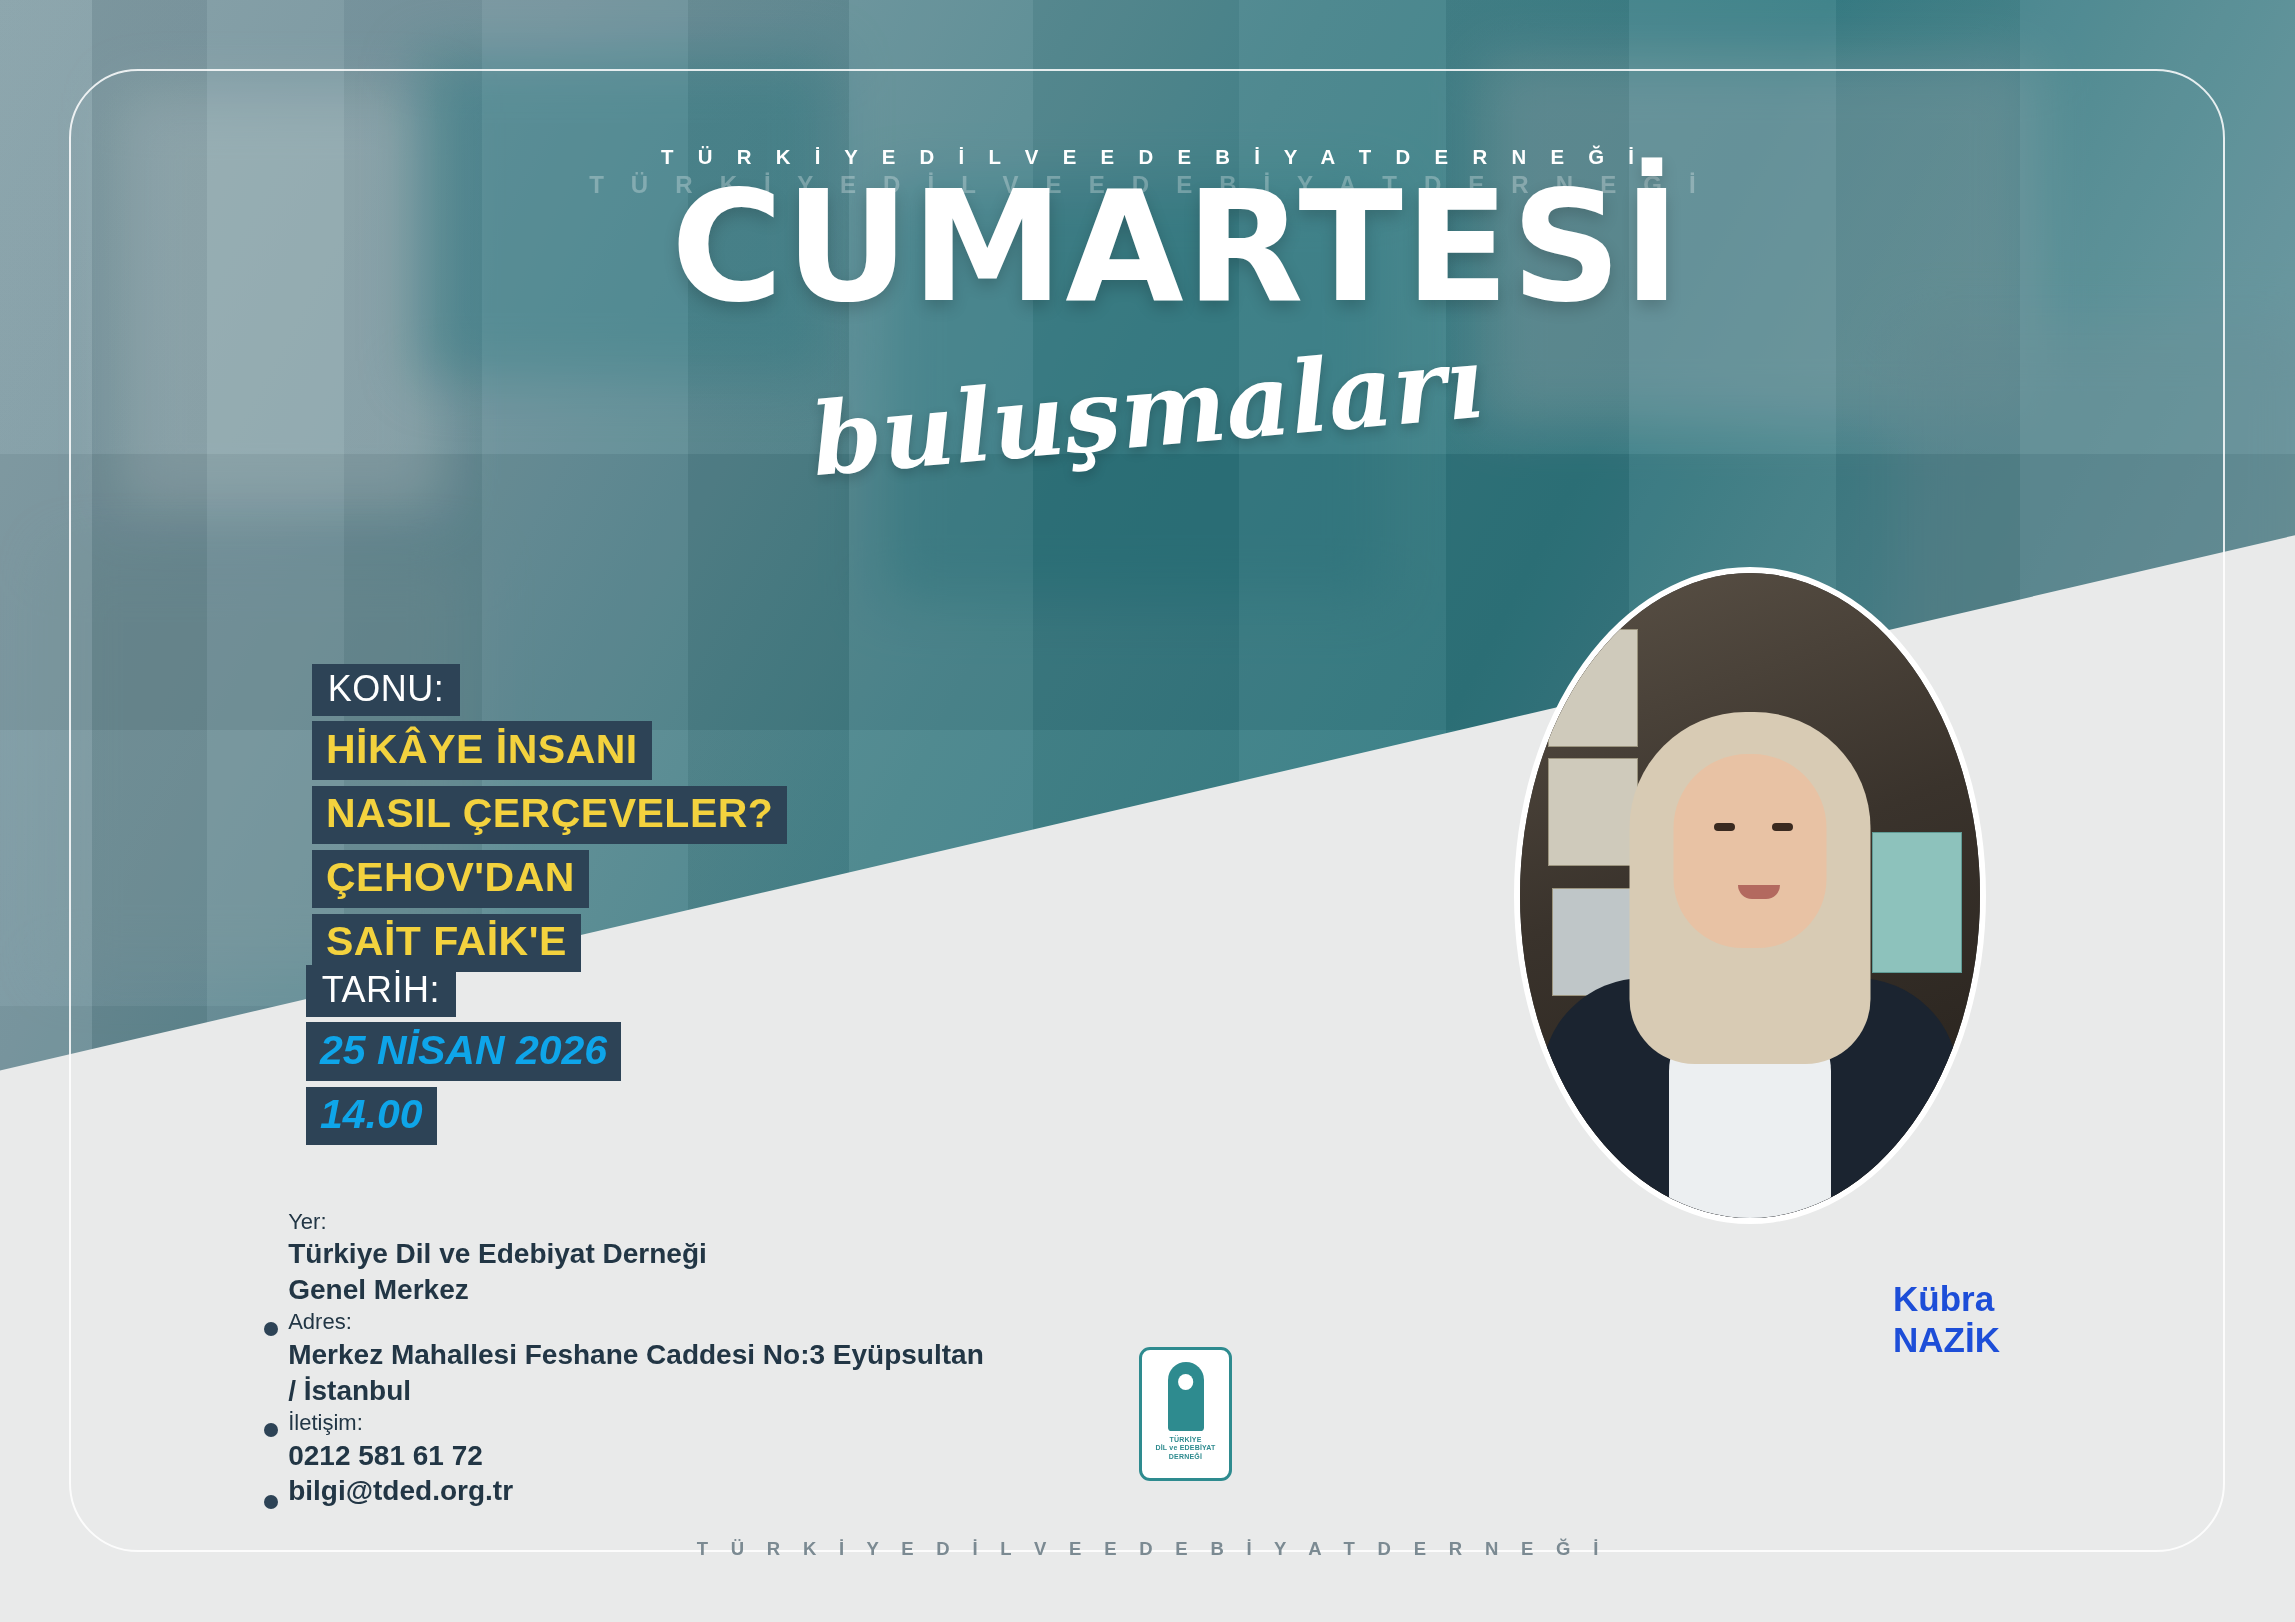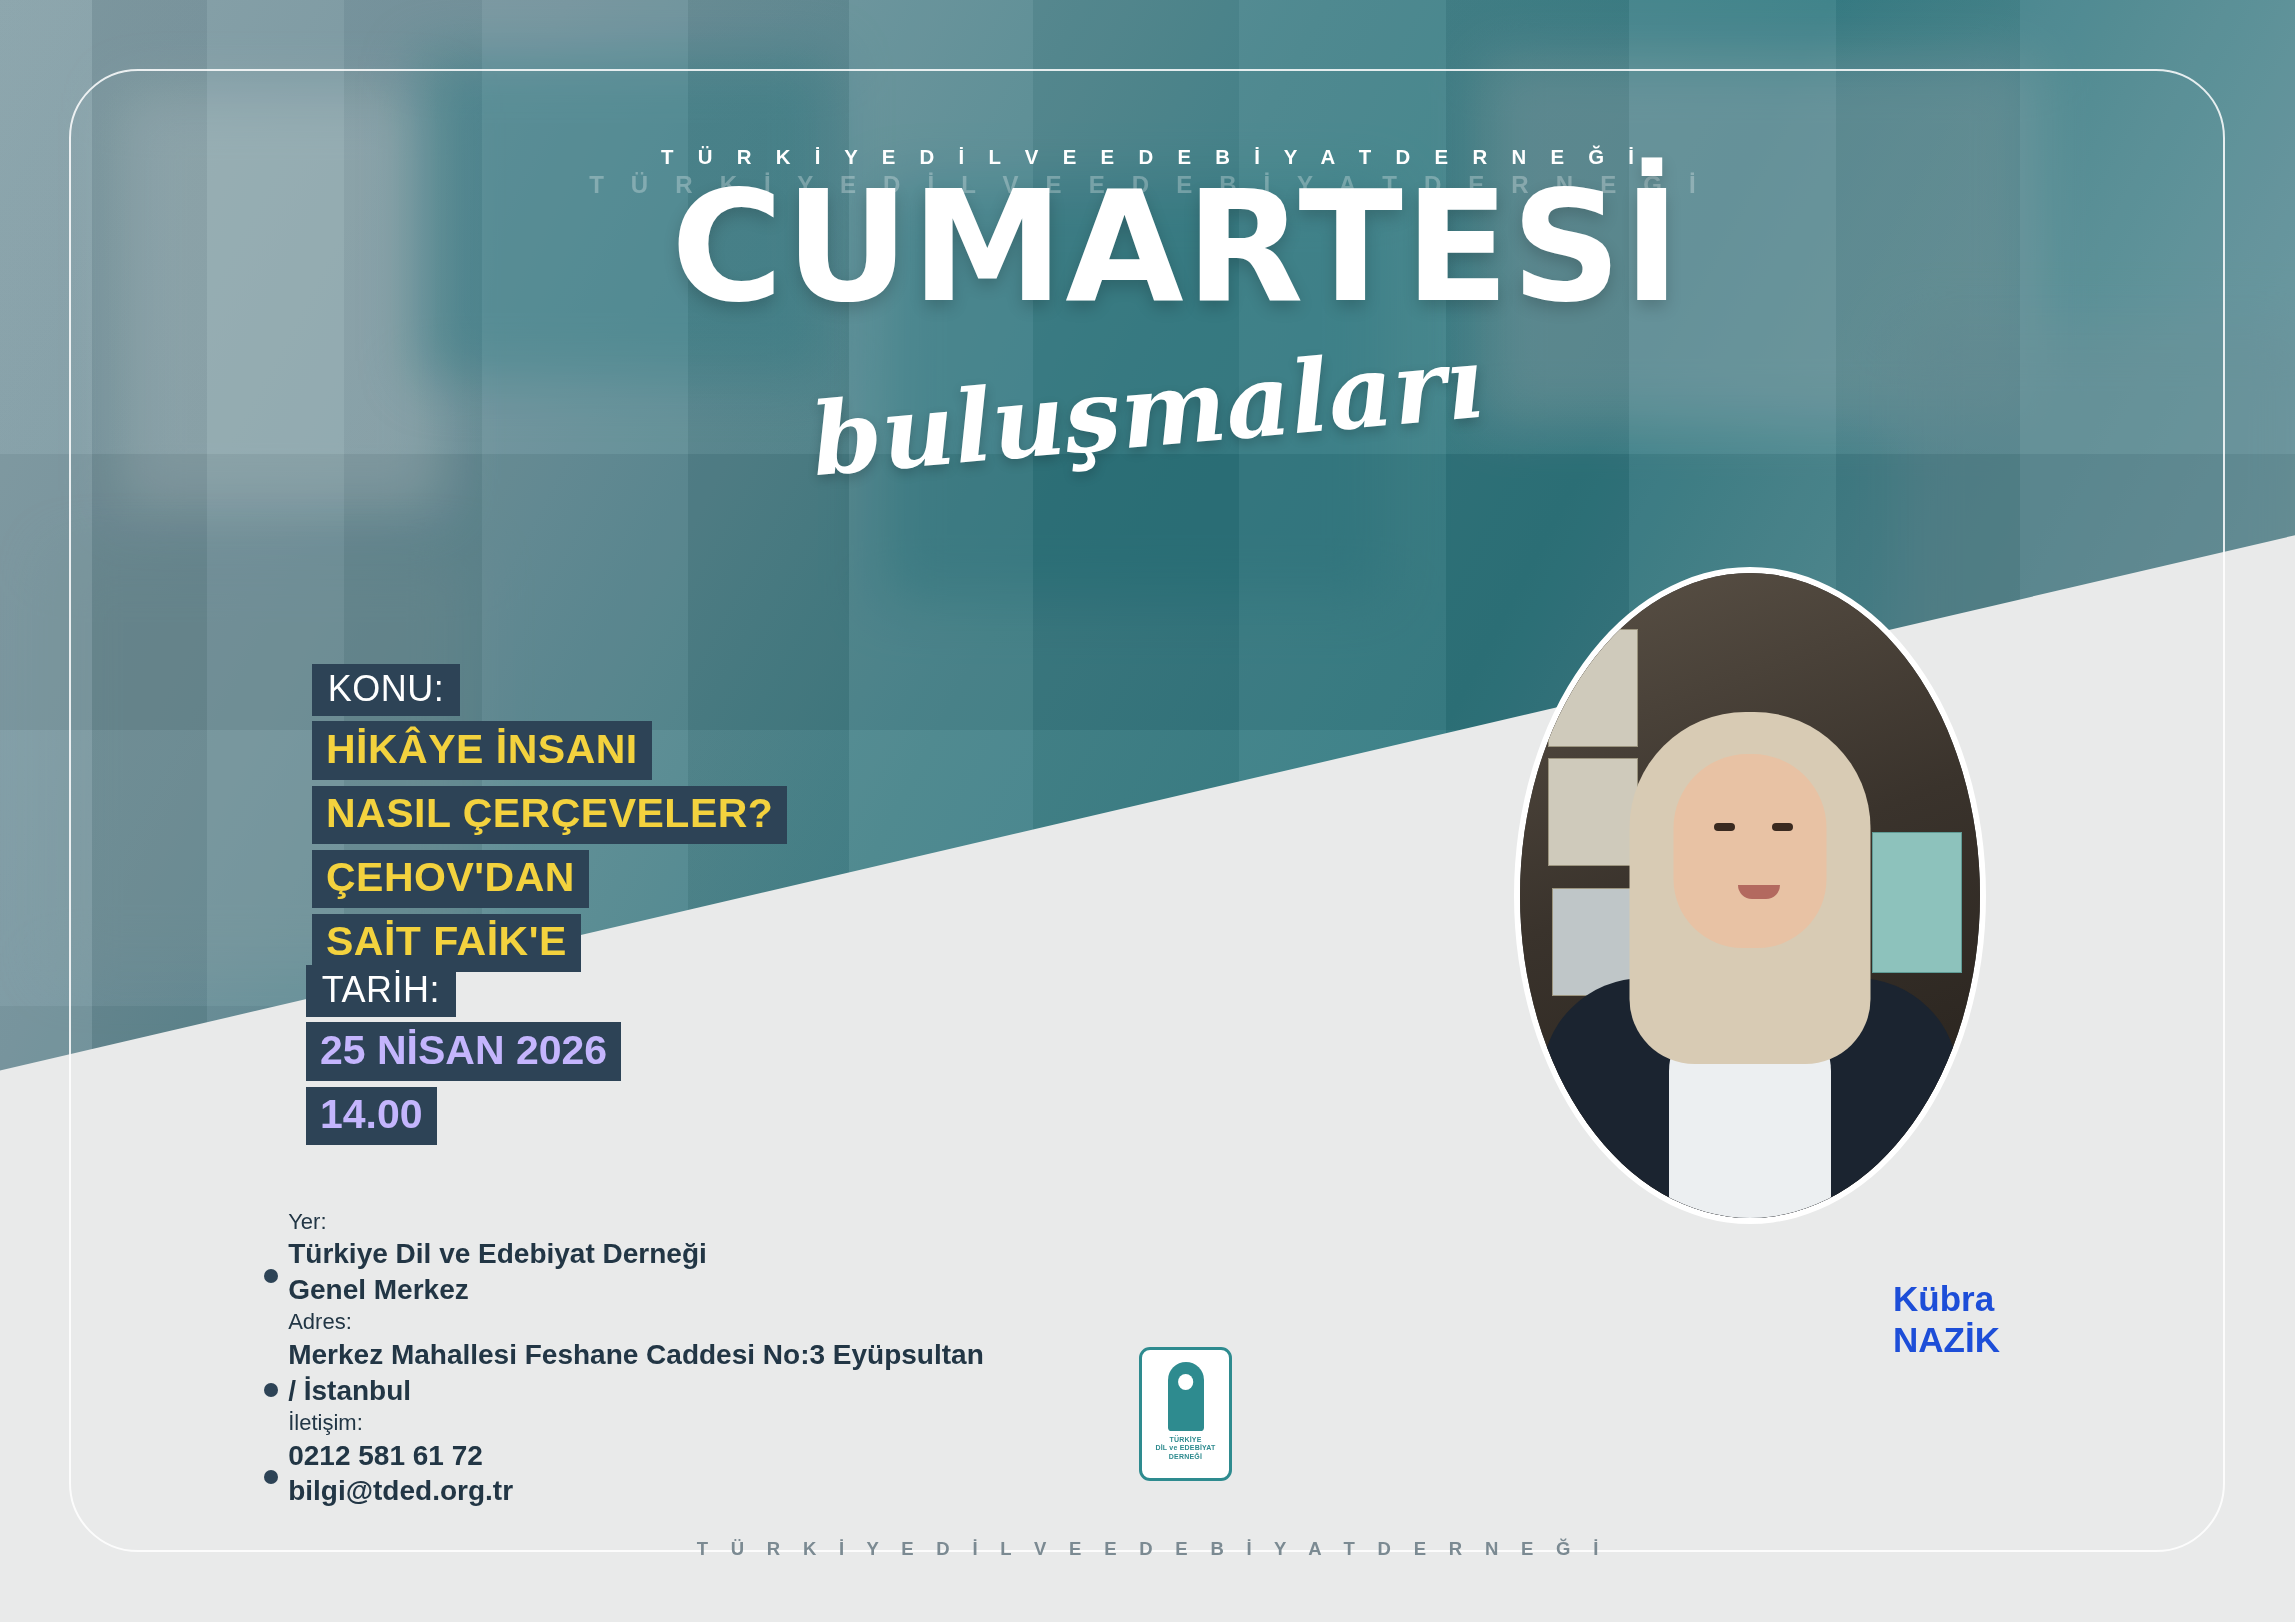--- a/index.html
+++ b/index.html
@@ -132,26 +132,27 @@
     font-size: 41px;
     font-weight: 700;
     padding: 7.4px 14px 10.2px 14px;
     line-height: 1;
     letter-spacing: 0.5px;
     margin-top: 5.6px;
   }
   .date-chip {
     display: inline-block;
     background: #2d4356;
-    color: #c4b5fd;
+    color: #0ea5e9;
     font-size: 41px;
     font-weight: 700;
     padding: 7.4px 14px 10.2px 14px;
     line-height: 1;
     margin-top: 5.6px;
+    font-style: italic;
   }
 
   .topic-block {
     position: absolute;
     left: 312px;
     top: 623px;
     margin-top: 41px;
   }
   .date-block {
     position: absolute;
@@ -161,21 +162,21 @@
 
   
   .details {
     position: absolute;
     left: 264px;
     top: 1208px;
     color: #223645;
   }
   .det-row {
     display: flex;
-    align-items: center;
+    align-items: flex-end;
     gap: 10.2px;
     margin-bottom: 0.9px;
   }
   .bullet {
     width: 14px; height: 14px;
     border-radius: 50%;
     background: #2d4356;
     margin-top: 7.4px;
     flex: 0 0 auto;
   }

